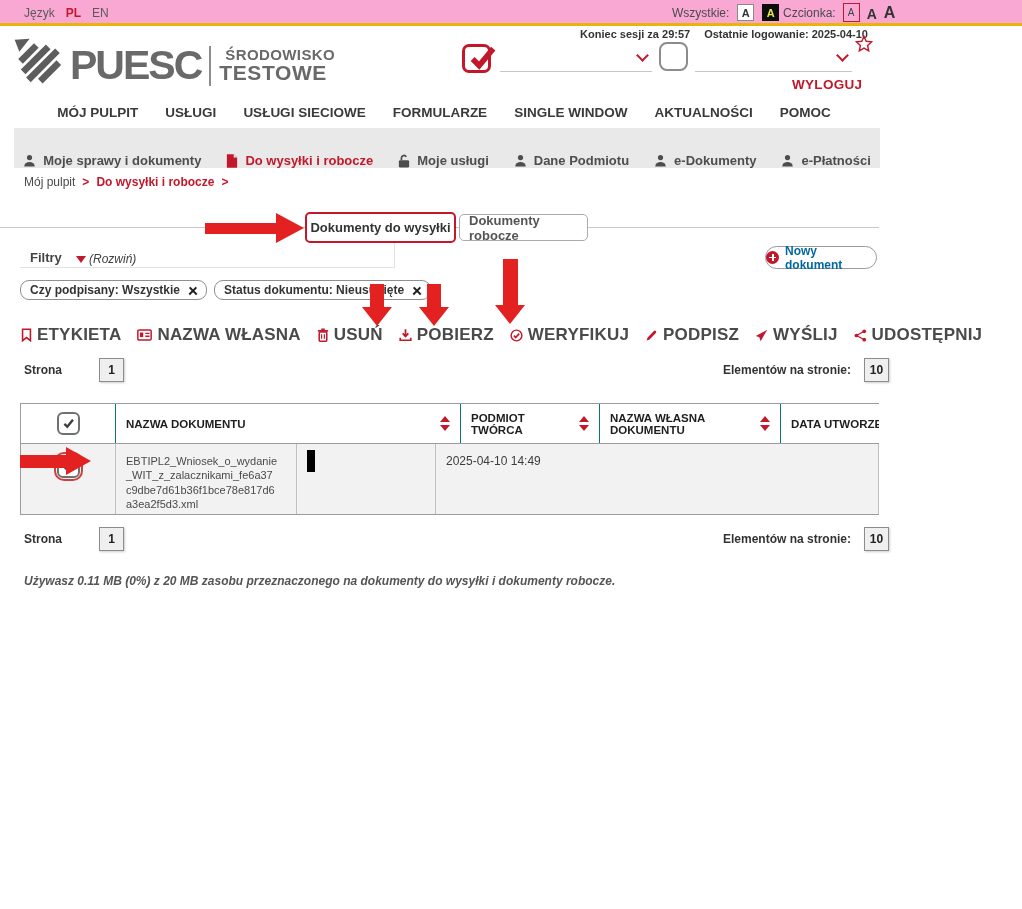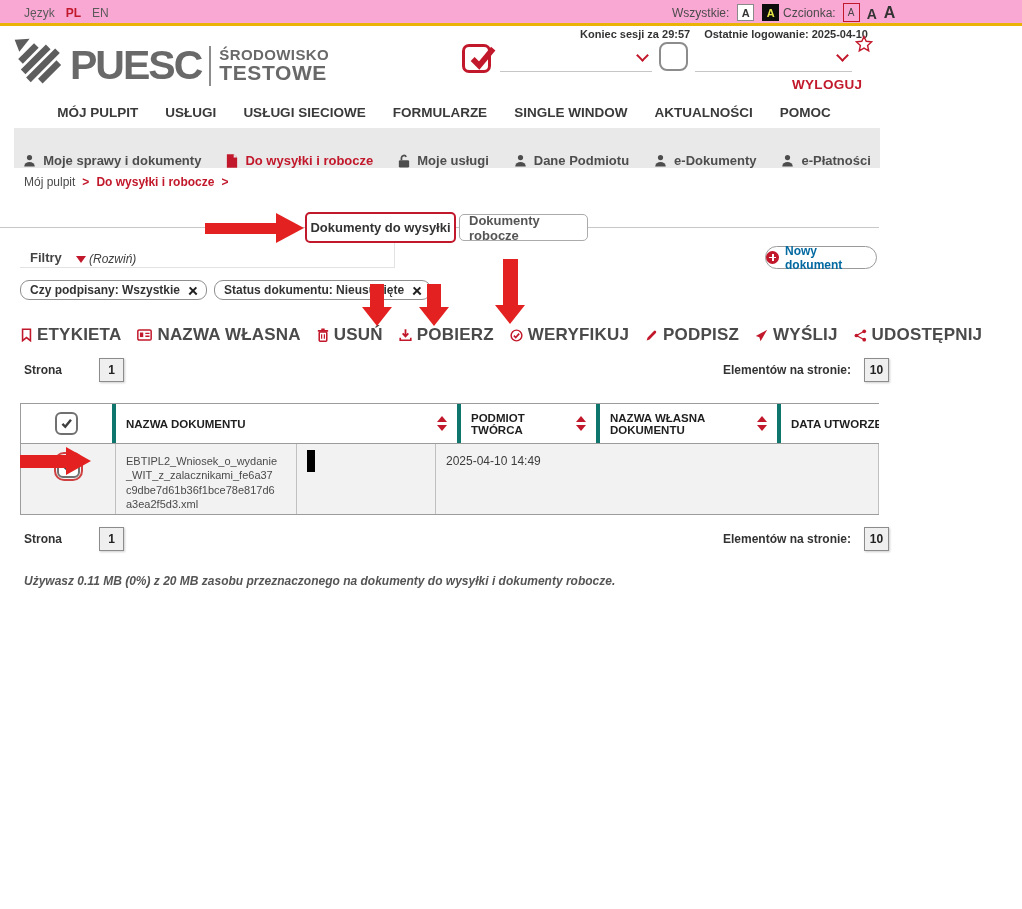--- a/index.html
+++ b/index.html
@@ -25,21 +25,21 @@
 
   
   .session { position:absolute; top:28px; left:480px; width:388px; display:flex; justify-content:flex-end; gap:14px;
              font-size:11px; font-weight:bold; color:#333; }
 
   
   .logo { position:absolute; top:36px; left:10px; display:flex; align-items:center; }
   .brand { font-size:41px; font-weight:bold; color:#696969; letter-spacing:-2px; margin-left:4px; }
   .brand-sep { width:2px; height:40px; background:#8d8d8d; margin:2px 8px 0 8px; }
   .env { display:flex; flex-direction:column; justify-content:center; line-height:1.02; }
-  .env .l1 { font-size:15px; font-weight:800; color:#696969; letter-spacing:0.4px; }
+  .env .l1 { font-size:15px; font-weight:800; color:#696969; letter-spacing:0.4px;margin-left:6px; }
   .env .l2 { font-size:21px; font-weight:800; color:#696969; letter-spacing:0.6px; }
 
   .uc { position:absolute; top:42px; left:462px; width:420px; height:42px; }
   .redcb { position:absolute; left:0; top:2px; width:29px; height:29px; border:3px solid #c2182b; border-radius:7px; overflow:visible; }
   .redcb svg { position:absolute; left:2px; top:-4px; }
   .dd { position:absolute; top:0; height:30px; border-bottom:1px solid #c6c6c6; }
   .dd1 { left:38px; width:152px; }
   .dd2 { left:233px; width:157px; }
   .chev { position:absolute; right:5px; top:9px; width:9px; height:9px;
           border-right:2.5px solid #c2182b; border-bottom:2.5px solid #c2182b; transform:rotate(45deg); }
@@ -125,21 +125,21 @@
   .pbox { width:25px; height:24px; border:1px solid #8c8c8c; background:#efefef; display:flex; align-items:center; justify-content:center;
           font-size:12px; font-weight:bold; color:#222; box-shadow:1px 1px 2px rgba(0,0,0,0.2); cursor:pointer; }
   .perpage { position:absolute; left:723px; display:flex; align-items:center; gap:13px; }
   .perpage.top { top:358px; } .perpage.bot { top:527px; }
   .perpage .lbl { font-size:12px; font-weight:bold; color:#333; }
 
   
   .dtable { position:absolute; top:403px; left:20px; width:859px; border:1px solid #9c9c9c; border-right:none; background:#fff; }
   .thead { display:flex; height:40px; border-bottom:1px solid #9c9c9c; background:#fff; }
   .th { display:flex; align-items:center; justify-content:space-between; padding:0 10px; font-size:11.5px; font-weight:bold; color:#1e1e1e;
-        border-right:4px solid #0f766e; }
+        border-right:1px solid #0f766e; }
   .th.c1 { width:95px; justify-content:center; }
   .th.c2 { width:345px; }
   .th.c3 { width:181px; }
   .th.c4 { width:139px; }
   .th.c5 { flex:1; border-right:none; white-space:nowrap; overflow:hidden; }
   .sort { display:flex; flex-direction:column; gap:3px; margin-left:6px; cursor:pointer; }
   .s-up { width:0; height:0; border-left:5px solid transparent; border-right:5px solid transparent; border-bottom:6px solid #c2182b; }
   .s-dn { width:0; height:0; border-left:5px solid transparent; border-right:5px solid transparent; border-top:6px solid #c2182b; }
   .trow { display:flex; height:70px; background:#f2f2f2; }
   .td { padding:10px 10px 0 10px; border-right:1px solid #c0c0c0; font-size:12px; color:#3d3d3d; }

